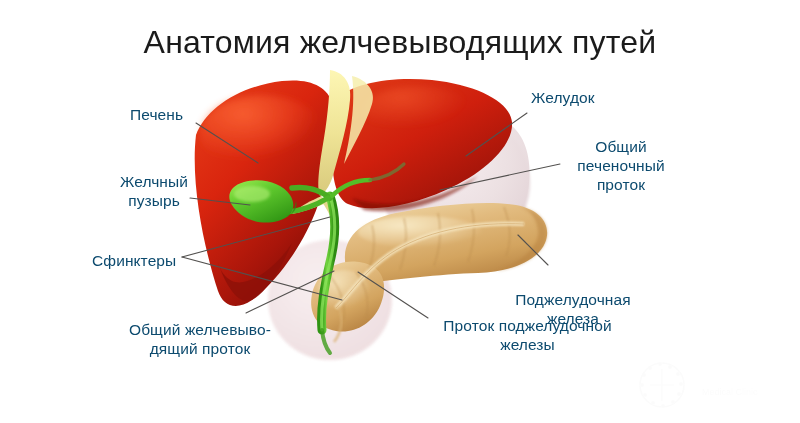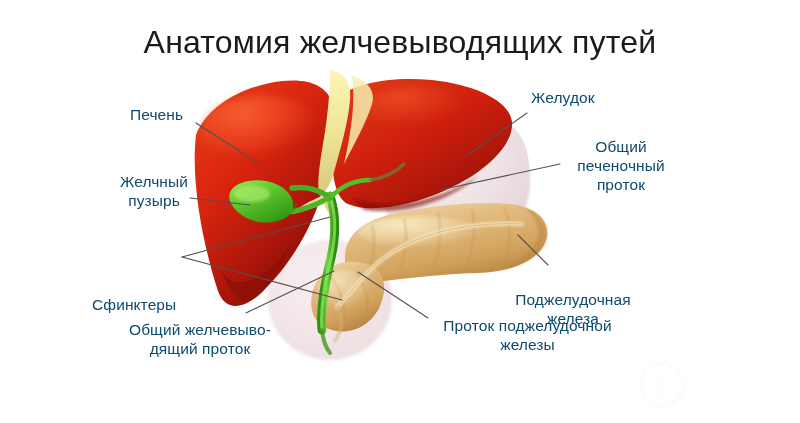--- a/index.html
+++ b/index.html
@@ -255,21 +255,21 @@
     </g>
   </svg>
 
   <div id="title">Анатомия желчевыводящих путей</div>
 
   <div class="lbl" style="left:130px; top:105px;">Печень</div>
 
   <div class="lbl ctr" style="left:104px; top:172px; width:100px;">Желчный
 пузырь</div>
 
-  <div class="lbl" style="left:92px;  top:251px;margin-top:44px;">Сфинктеры</div>
+  <div class="lbl" style="left:92px;  top:251px;">Сфинктеры</div>
 
   <div class="lbl ctr" style="left:100px; top:320px; width:200px;">Общий желчевыво-
 дящий проток</div>
 
   <div class="lbl" style="left:531px; top:88px;">Желудок</div>
 
   <div class="lbl ctr" style="left:556px; top:137px; width:130px;">Общий
 печеночный
 проток</div>
 

